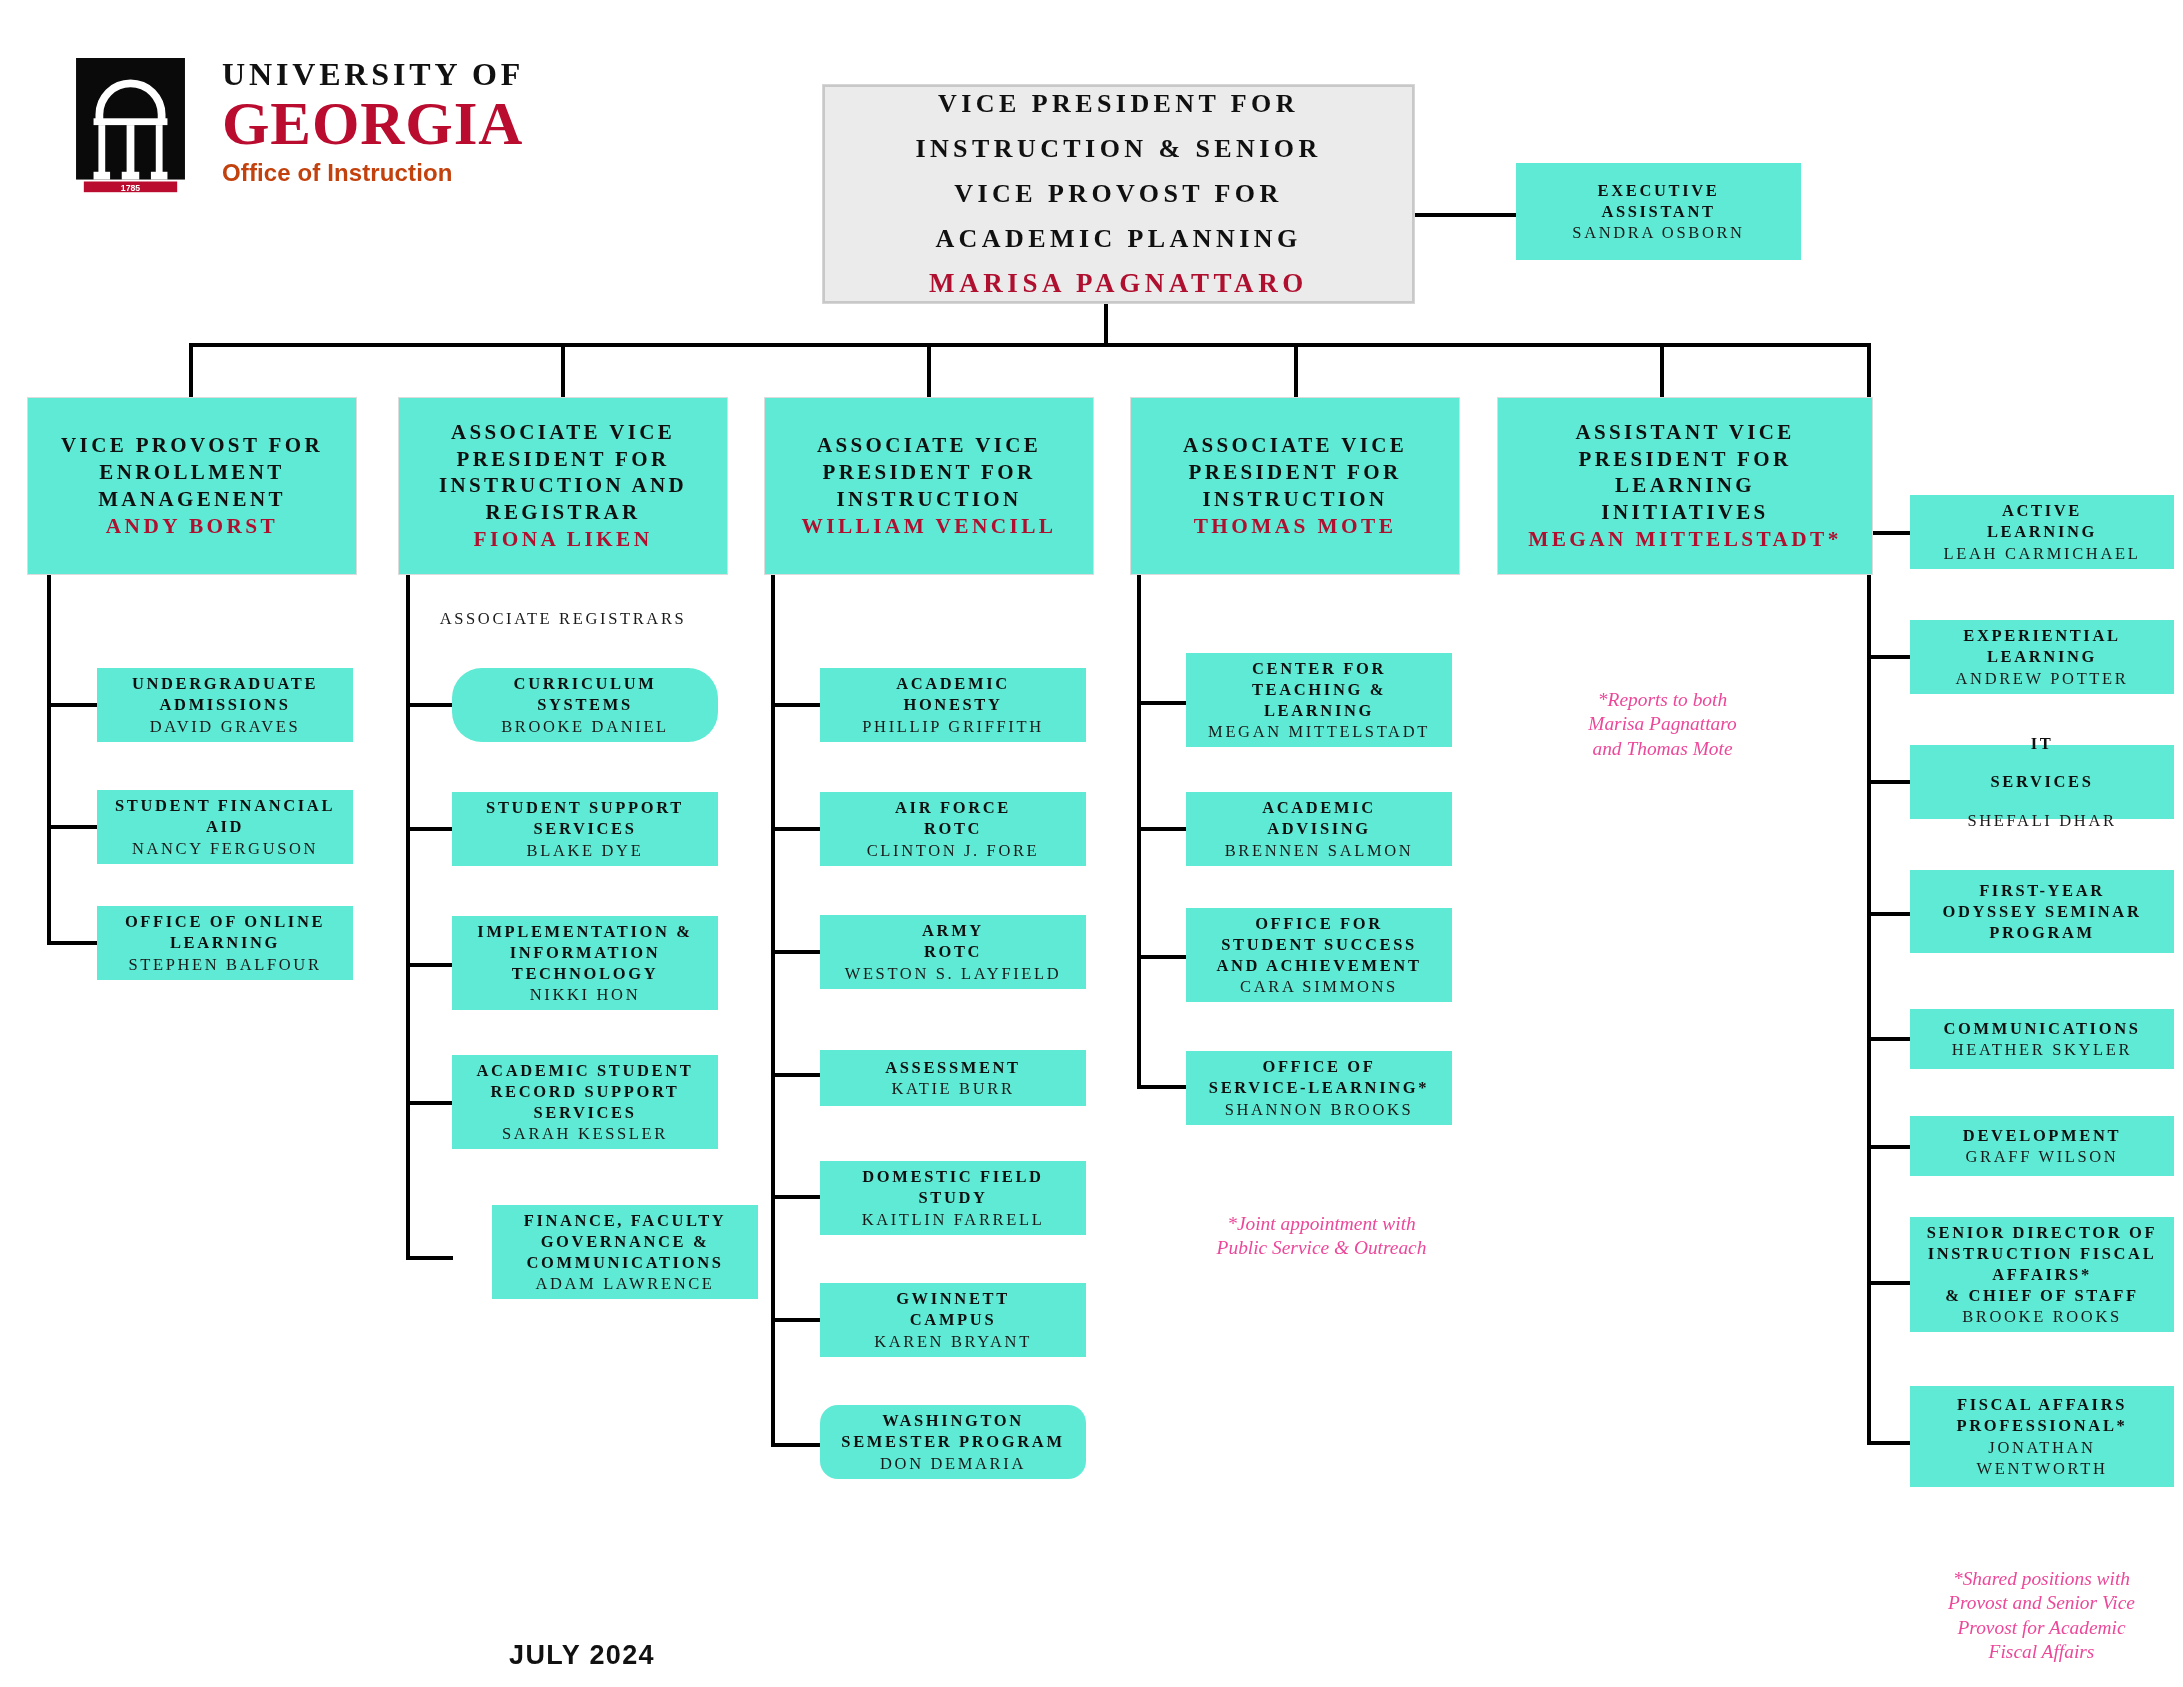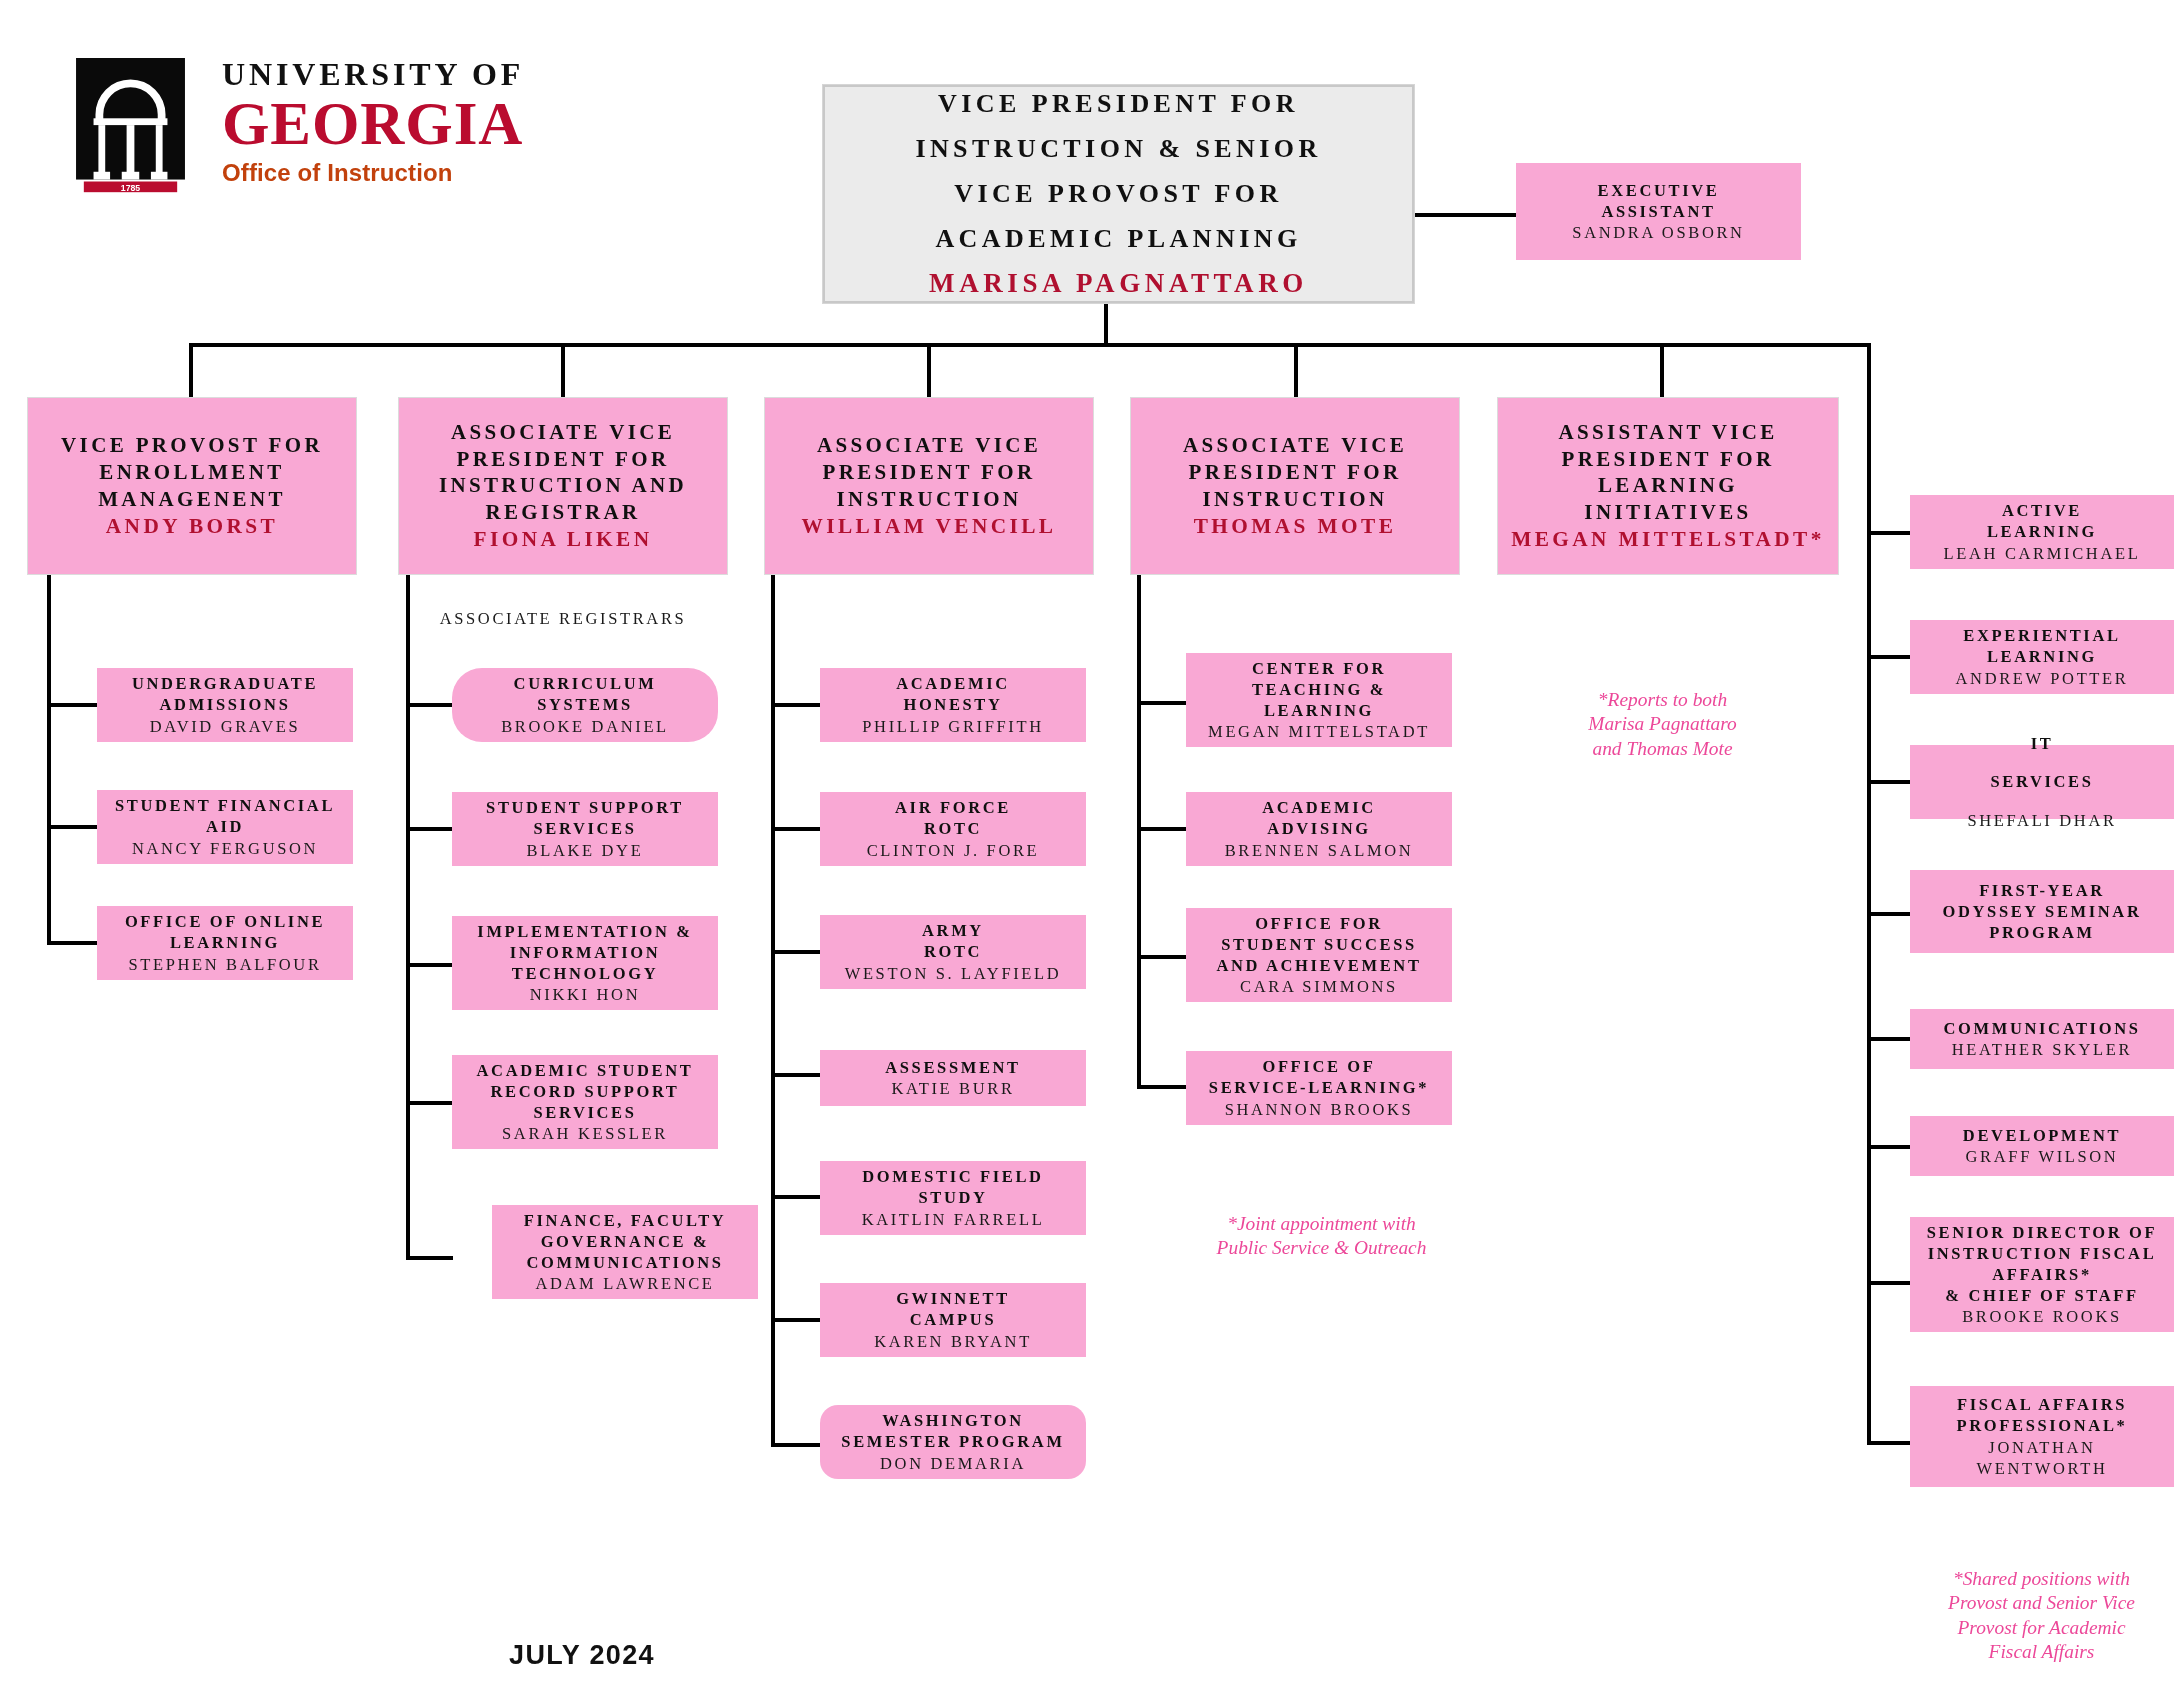--- a/index.html
+++ b/index.html
@@ -12,21 +12,21 @@
     height: 1687px;
     position: relative;
     font-family: "Liberation Serif", "DejaVu Serif", serif;
     overflow: hidden;
   }
 
   
   .node {
     position: absolute;
     box-sizing: border-box;
-    background: #f9a8d4;
+    background: #5eead4;
     display: flex;
     flex-direction: column;
     align-items: center;
     justify-content: center;
     text-align: center;
     z-index: 3;
   }
   .node .ttl {
     font-weight: bold;
     letter-spacing: 0.16em;
@@ -389,21 +389,21 @@
 
 <div class="node leaf" style="left:1186px; top:1051px; width:266px; height:74px;">
   <div class="ttl">OFFICE OF</div>
   <div class="ttl">SERVICE-LEARNING*</div>
   <div class="person">SHANNON BROOKS</div>
 </div>
 
 <div class="note" style="left:1176px; top:1164px; width:291px; white-space:pre-line;">*Joint appointment with
 Public Service &amp; Outreach</div>
 
-<div class="node lvl2" style="left:1497px; top:397px; width:342px; height:178px;">
+<div class="node lvl2" style="left:1497px; top:397px; width:376px; height:178px;">
   <div class="ttl">ASSISTANT VICE</div>
   <div class="ttl">PRESIDENT FOR</div>
   <div class="ttl">LEARNING</div>
   <div class="ttl">INITIATIVES</div>
   <div class="person red">MEGAN MITTELSTADT*</div>
 </div>
 
 <div class="note" style="left:1517px; top:640px; width:291px; white-space:pre-line;">*Reports to both
 Marisa Pagnattaro
 and Thomas Mote</div>

